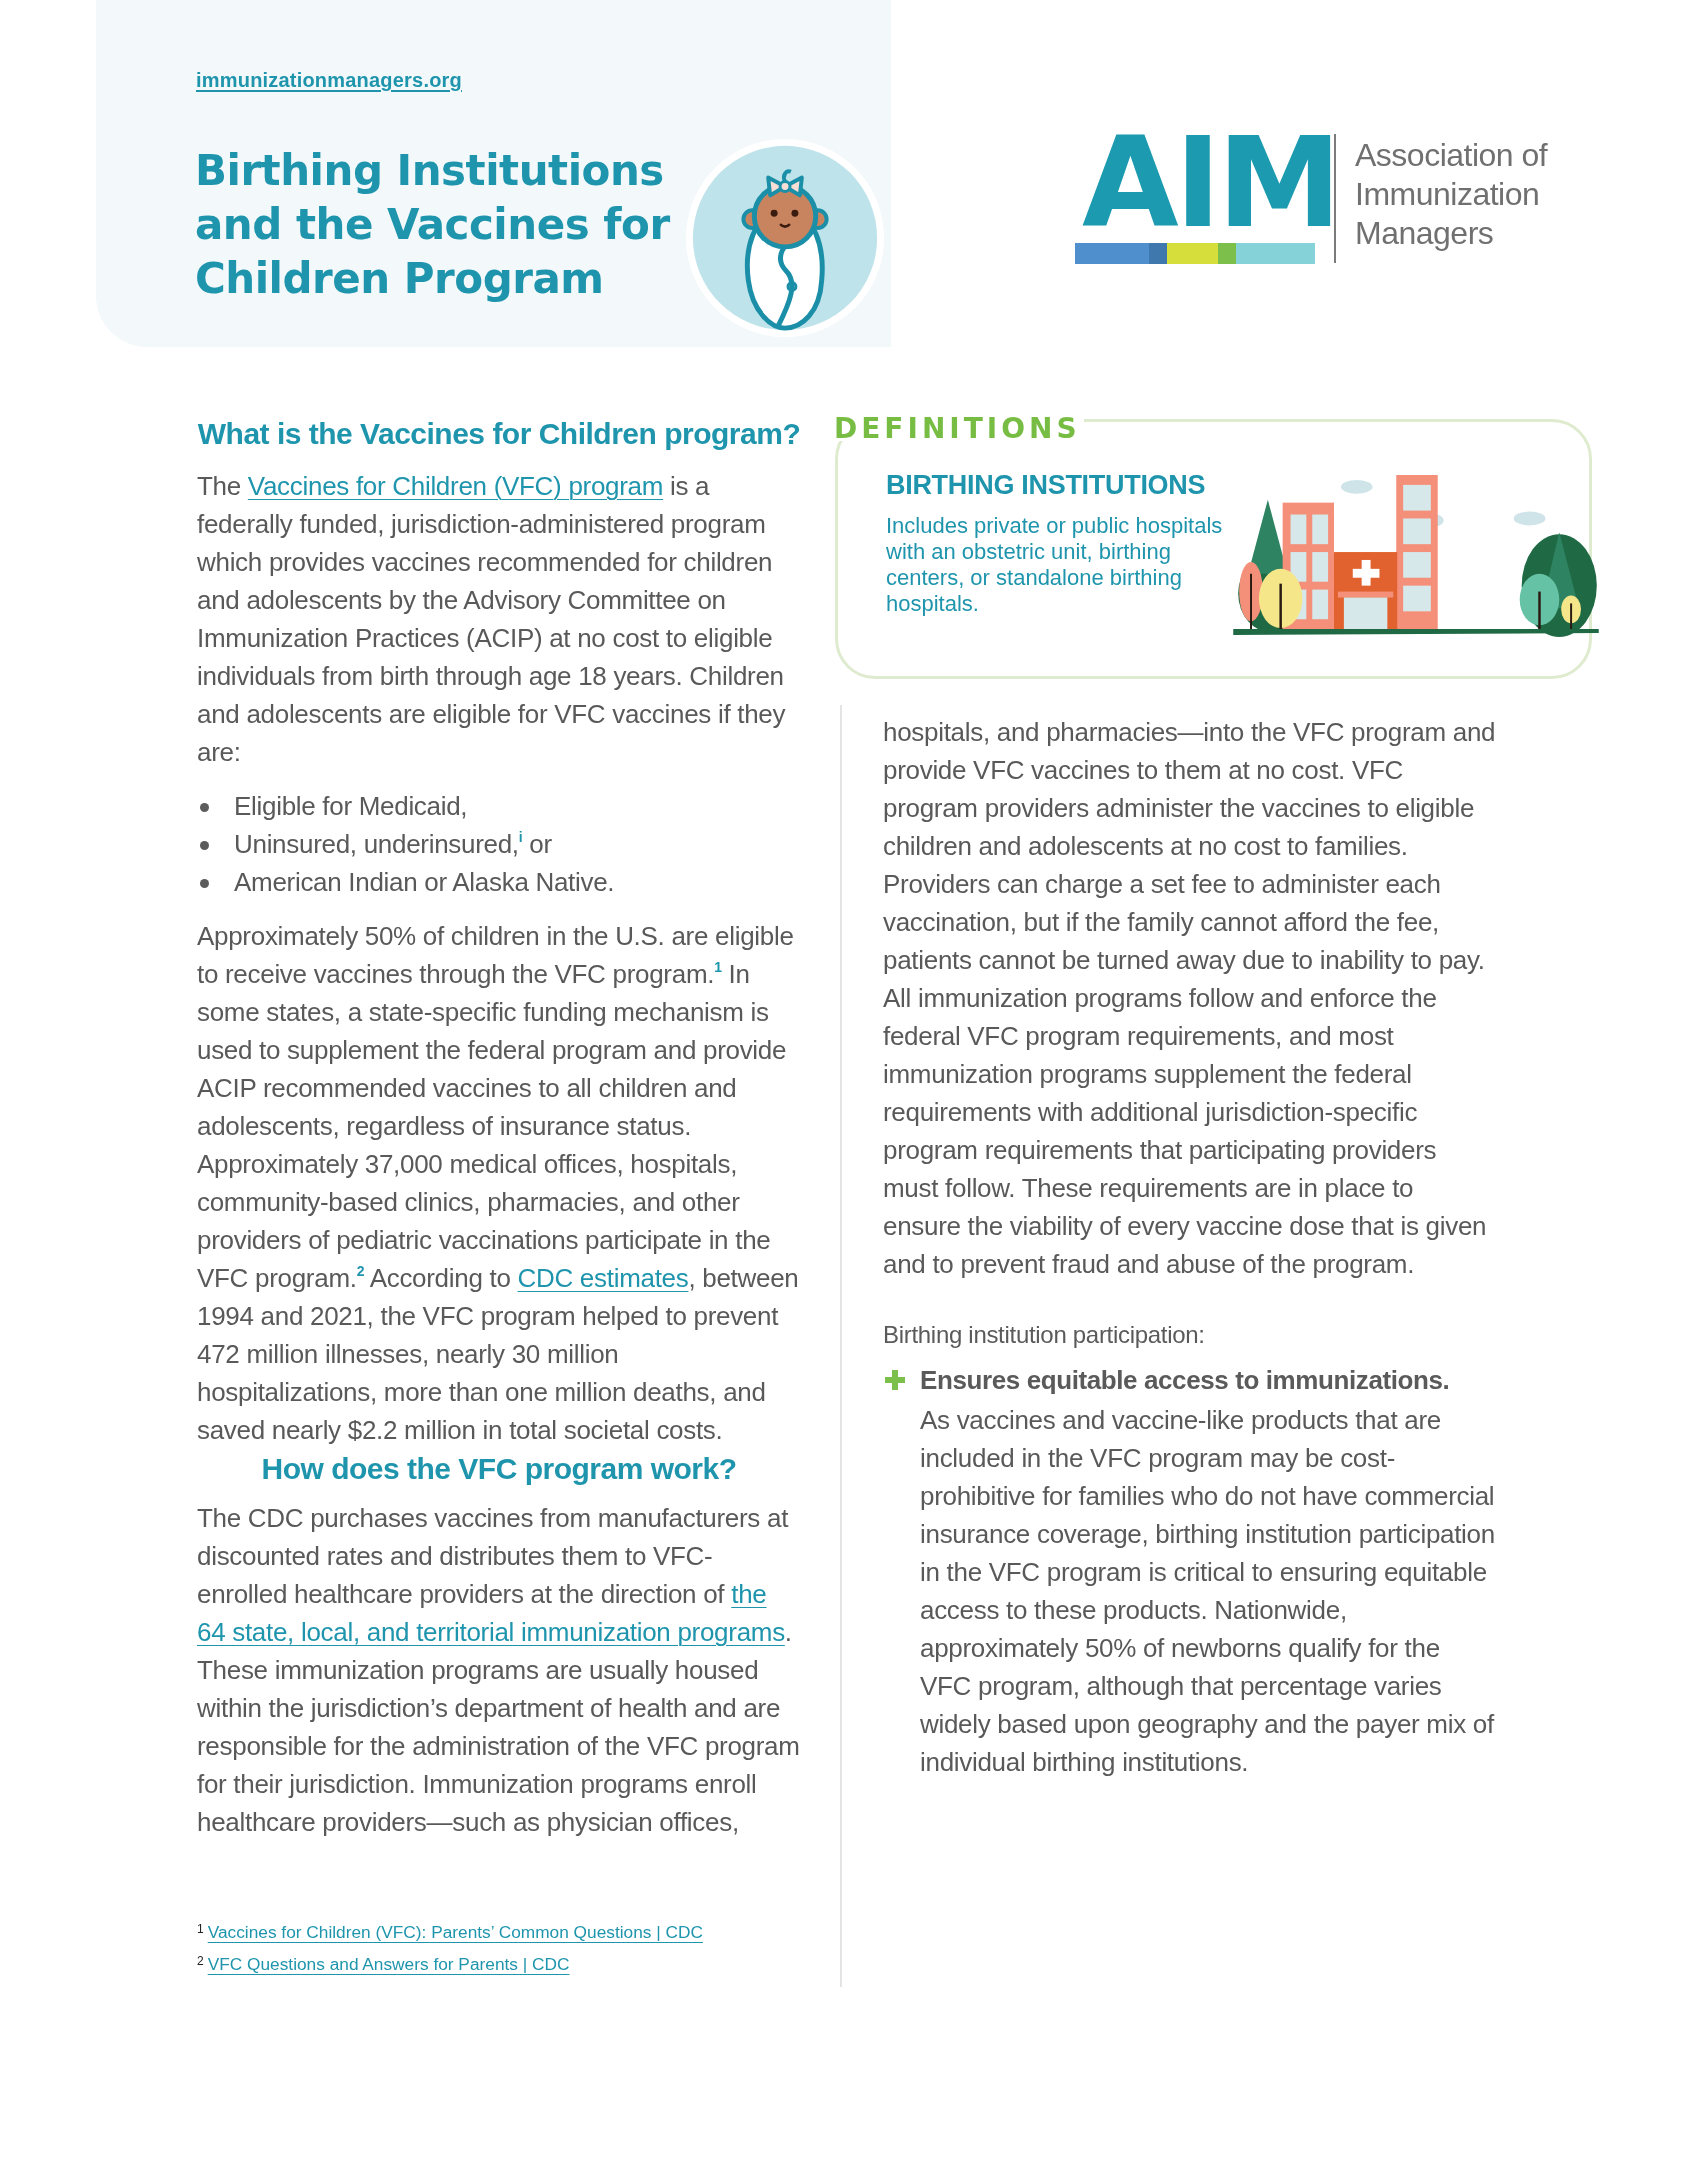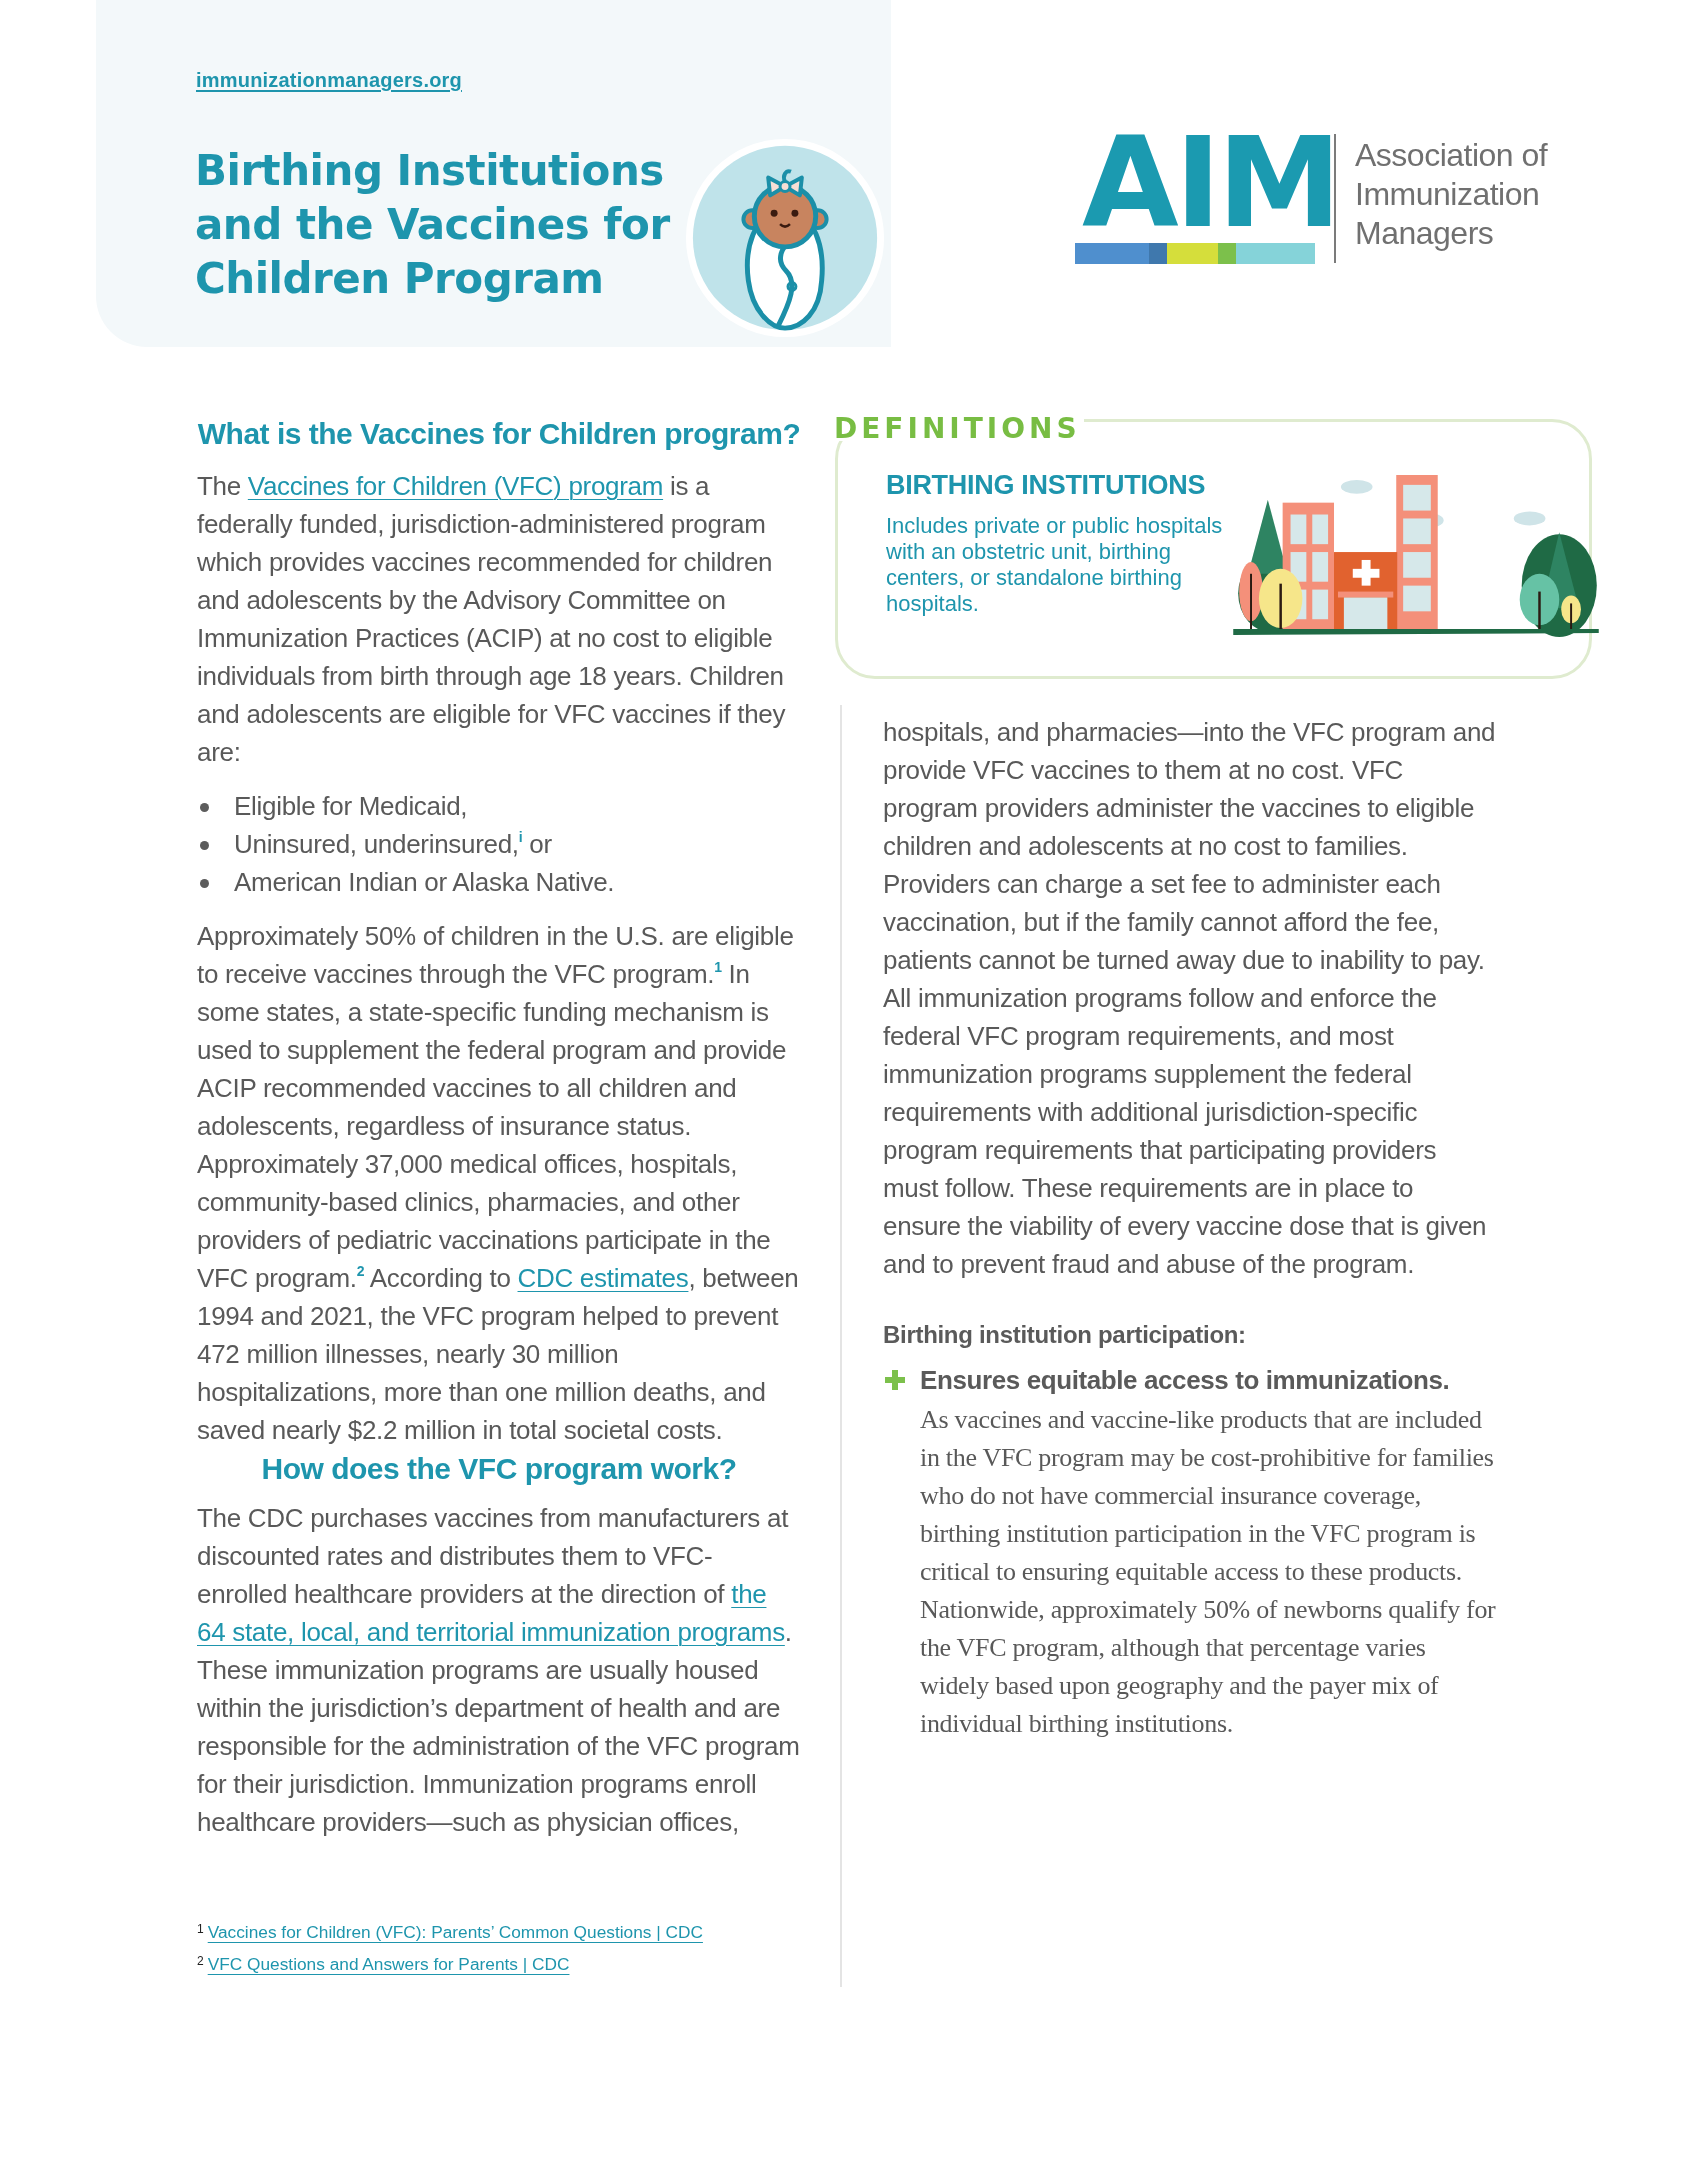--- a/index.html
+++ b/index.html
@@ -74,28 +74,28 @@
   .def-term {
     position: absolute; left: 886px; top: 470px; font-size: 27px; font-weight: bold; color: #1e95ad; letter-spacing: -0.3px;
   }
   .def-desc {
     position: absolute; left: 886px; top: 513px; width: 337px; font-size: 22px; line-height: 26px; color: #1e95ad;
   }
   .hospital { position: absolute; left: 1233px; top: 475px; width: 366px; height: 163px; }
 
   
   .why-heading { margin-top: 50px; }
-  .sub-label { margin-top: 34px; font-size: 24px; font-weight: bold; color: #5a5a5a; line-height: 36px; letter-spacing: -0.3px; }
+  .sub-label { margin-top: 34px; font-size: 24px; font-weight: normal; color: #5a5a5a; line-height: 36px; letter-spacing: -0.3px; }
   .benefit { position: relative; margin-top: 8px; padding-left: 37px; }
   .benefit-title { font-size: 26px; font-weight: bold; color: #5a5a5a; line-height: 38px; letter-spacing: -0.4px; }
   .plus-icon { position: absolute; left: 2px; top: 9px; width: 20px; height: 20px; }
   .plus-icon::before, .plus-icon::after { content: ""; position: absolute; background: #7cc04b; }
   .plus-icon::before { left: 7px; top: 0; width: 6px; height: 20px; }
   .plus-icon::after { left: 0; top: 7px; width: 20px; height: 6px; }
-  .benefit .callout-body { margin-top: 2px; font-family: Liberation Serif, serif; }
+  .benefit .callout-body { margin-top: 2px; }
 
   .how-heading { margin-top: 61px; }
 
   
   .footnotes { position: absolute; left: 197px; top: 1915px; font-size: 17.3px; line-height: 29px; }
   .footnotes div { color: #1e95ad; }
   .footnotes .num { color: #222; font-size: 12px; vertical-align: 5px; margin-right: 4px; }
 </style>
 </head>
 <body>

